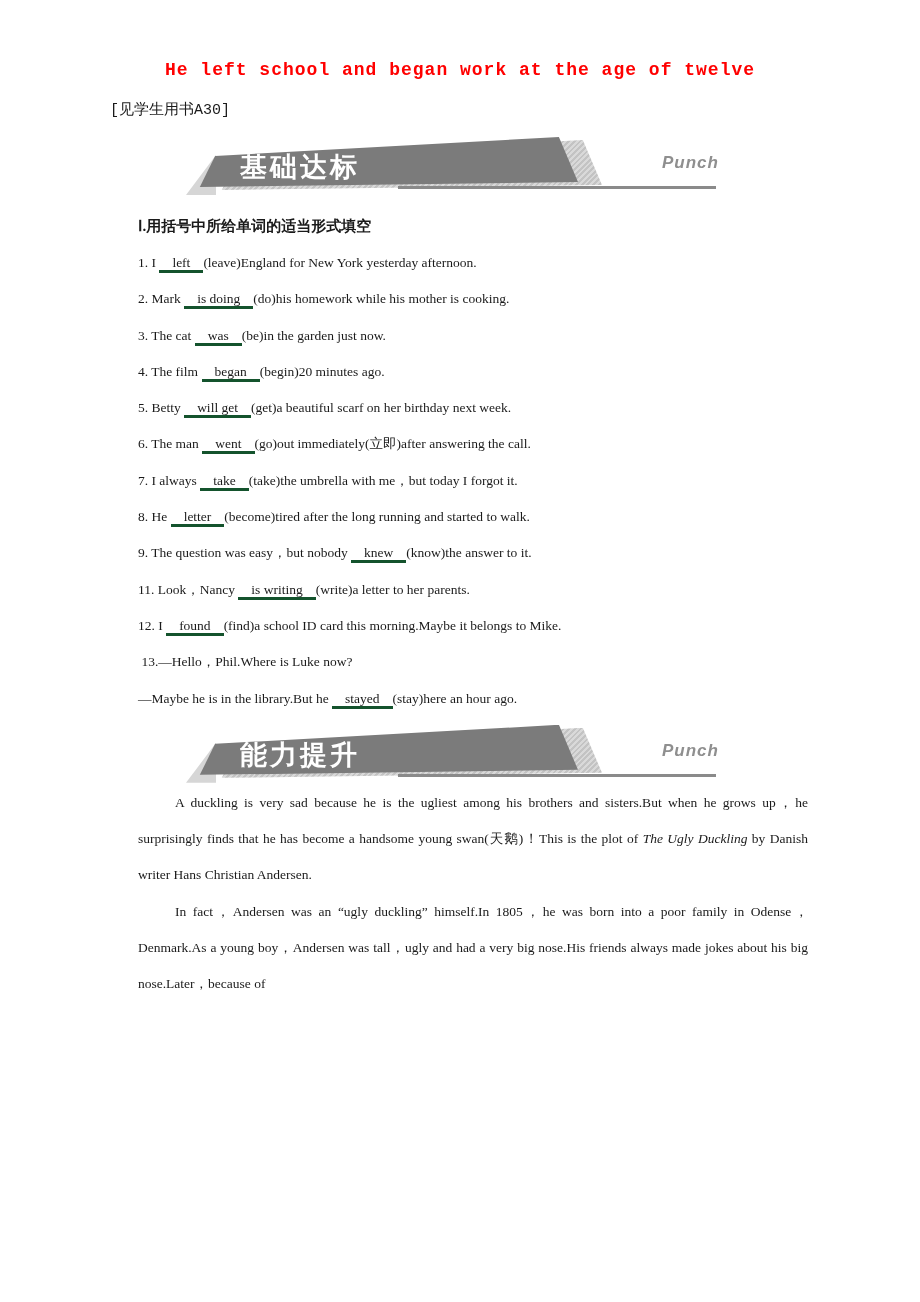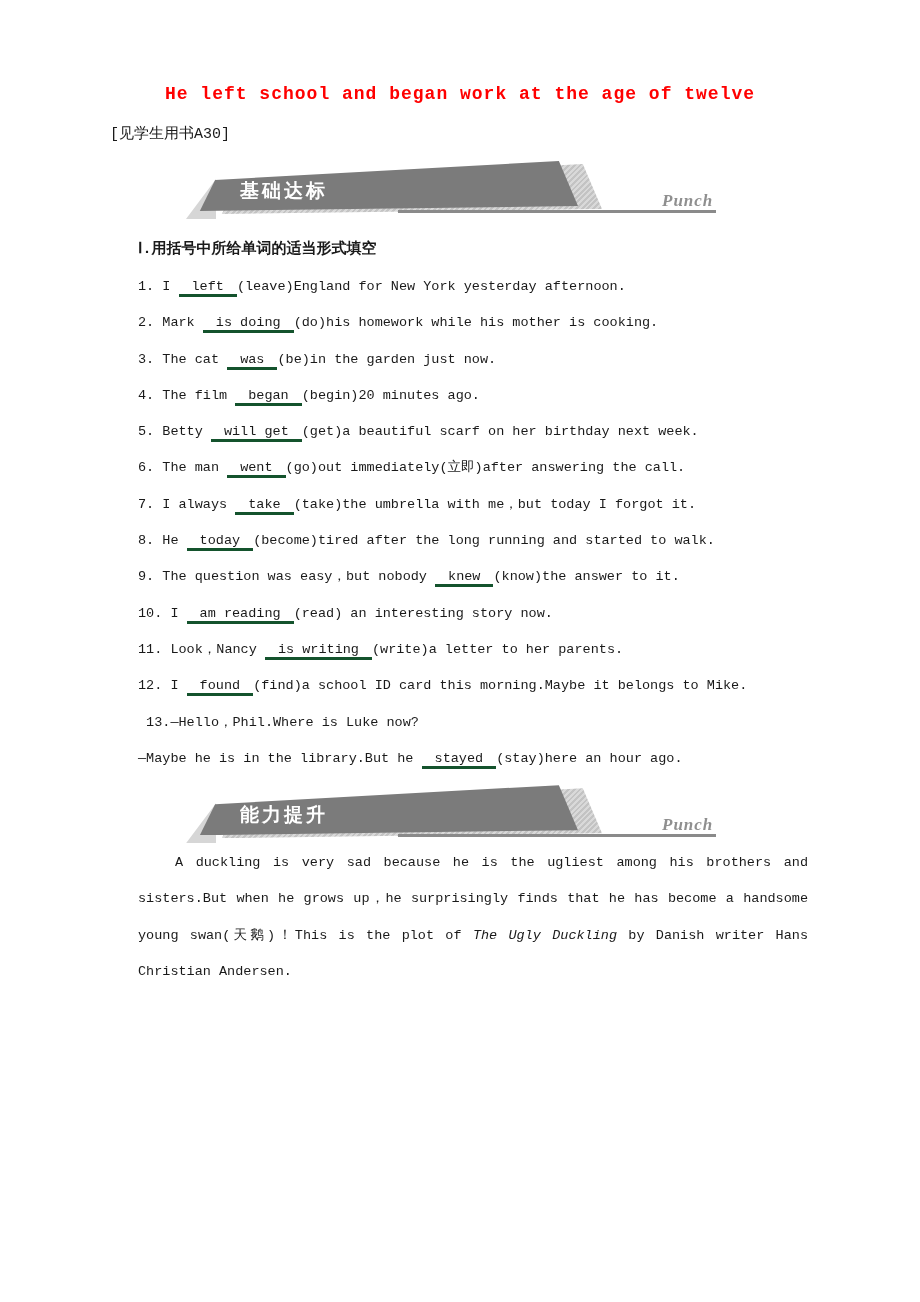--- a/index.html
+++ b/index.html
@@ -6,21 +6,21 @@
   .page {
     position:relative;
     width:920px; height:1302px;
     margin:0 auto;
     background:#ffffff;
     font-family:"Liberation Mono","DejaVu Sans Mono",monospace;
     color:#1a1a1a;
     overflow:hidden;
   }
   .title {
-    margin:0; padding-top:84px;
+    margin:0; padding-top:60px;
     text-align:center;
     font-size:18px; font-weight:bold;
     letter-spacing:1px;
     color:#ff0000;
     font-family:"Liberation Mono","DejaVu Sans Mono",monospace;
   }
   .book-ref {
     margin:20px 0 0 110px;
     font-size:15px;
   }
@@ -38,35 +38,35 @@
   }
   .banner .shape {
     position:absolute; left:196px; top:4px; width:382px; height:50px;
     background:#7b7b7b;
     clip-path:polygon(5% 38%, 95% 0%, 100% 90%, 1% 100%);
     display:flex; align-items:center;
   }
   .banner .blabel {
     margin:10px 0 0 44px;
     color:#ffffff; font-weight:bold;
-    font-size:19px; letter-spacing:3px;
+    font-size:27px; letter-spacing:3px;
     font-family:"Liberation Sans","DejaVu Sans",sans-serif;
   }
   .banner .brand {
-    position:absolute; left:662px; top:34px;
-    font-family:Liberation Serif, serif;
+    position:absolute; left:662px; top:20px;
+    font-family:Liberation Sans, sans-serif;
     font-style:italic; font-weight:bold;
     font-size:17px; color:#8f8f8f; letter-spacing:1px;
   }
   .banner .bline {
     position:absolute; left:398px; top:53px; width:318px; height:3px;
     background:#8a8a8a;
   }
   
-  .content { margin:0 112px 0 138px; }
+  .content { margin:0 112px 0 138px;font-family:Liberation Serif, serif; }
   .sec-heading {
     font-size:15px; font-weight:bold;
     margin:16px 0 2px 0;
     line-height:26px;
   }
   .item {
     white-space:pre;
     font-size:13.5px;
     line-height:36.3px;
     height:36.3px;
@@ -116,25 +116,24 @@
   <div class="item"><span class="pre">3. The cat </span><span class="blank"><span class="ans">was</span></span><span class="post">(be)in the garden just now.</span></div>
 
   <div class="item"><span class="pre">4. The film </span><span class="blank"><span class="ans">began</span></span><span class="post">(begin)20 minutes ago.</span></div>
 
   <div class="item"><span class="pre">5. Betty </span><span class="blank"><span class="ans">will get</span></span><span class="post">(get)a beautiful scarf on her birthday next week.</span></div>
 
   <div class="item"><span class="pre">6. The man </span><span class="blank"><span class="ans">went</span></span><span class="post">(go)out immediately(立即)after answering the call.</span></div>
 
   <div class="item"><span class="pre">7. I always </span><span class="blank"><span class="ans">take</span></span><span class="post">(take)the umbrella with me，but today I forgot it.</span></div>
 
-  <div class="item"><span class="pre">8. He </span><span class="blank"><span class="ans">today</span></span><span class="post">(become)tired after the long running and started to walk.</span></div>
+  <div class="item"><span class="pre">8. He </span><span class="blank"><span class="ans">letter</span></span><span class="post">(become)tired after the long running and started to walk.</span></div>
 
   <div class="item"><span class="pre">9. The question was easy，but nobody </span><span class="blank"><span class="ans">knew</span></span><span class="post">(know)the answer to it.</span></div>
 
-  <div class="item"><span class="pre">10. I </span><span class="blank"><span class="ans">am reading</span></span><span class="post">(read) an interesting story now.</span></div>
 
   <div class="item"><span class="pre">11. Look，Nancy </span><span class="blank"><span class="ans">is writing</span></span><span class="post">(write)a letter to her parents.</span></div>
 
   <div class="item"><span class="pre">12. I </span><span class="blank"><span class="ans">found</span></span><span class="post">(find)a school ID card this morning.Maybe it belongs to Mike.</span></div>
 
   <div class="item"><span class="pre"> 13.—Hello，Phil.Where is Luke now?</span><span class="post"></span></div>
 
   <div class="item"><span class="pre">—Maybe he is in the library.But he </span><span class="blank"><span class="ans">stayed</span></span><span class="post">(stay)here an hour ago.</span></div>
 </div>
   </div>
@@ -144,15 +143,16 @@
     <div class="shadow"></div>
     <div class="shape">
       <span class="blabel">能力提升</span>
     </div>
     <span class="brand">Punch</span>
     <div class="bline"></div>
   </div>
 
   <div class="content">
     <p class="para"><span>A duckling is very sad because he is the ugliest among his brothers and sisters.But when he grows up，he surprisingly finds that he has become a handsome young swan(天鹅)！This is the plot of </span><i>The Ugly Duckling</i><span> by Danish writer Hans Christian Andersen.</span></p>
+    <p class="para">In fact，Andersen was an “ugly duckling” himself.In 1805，he was born into a poor family in Odense，Denmark.As a young boy，Andersen was tall，ugly and had a very big nose.His friends always made jokes about his big nose.Later，because of</p>
   </div>
 
 </div>
 
 </body></html>

